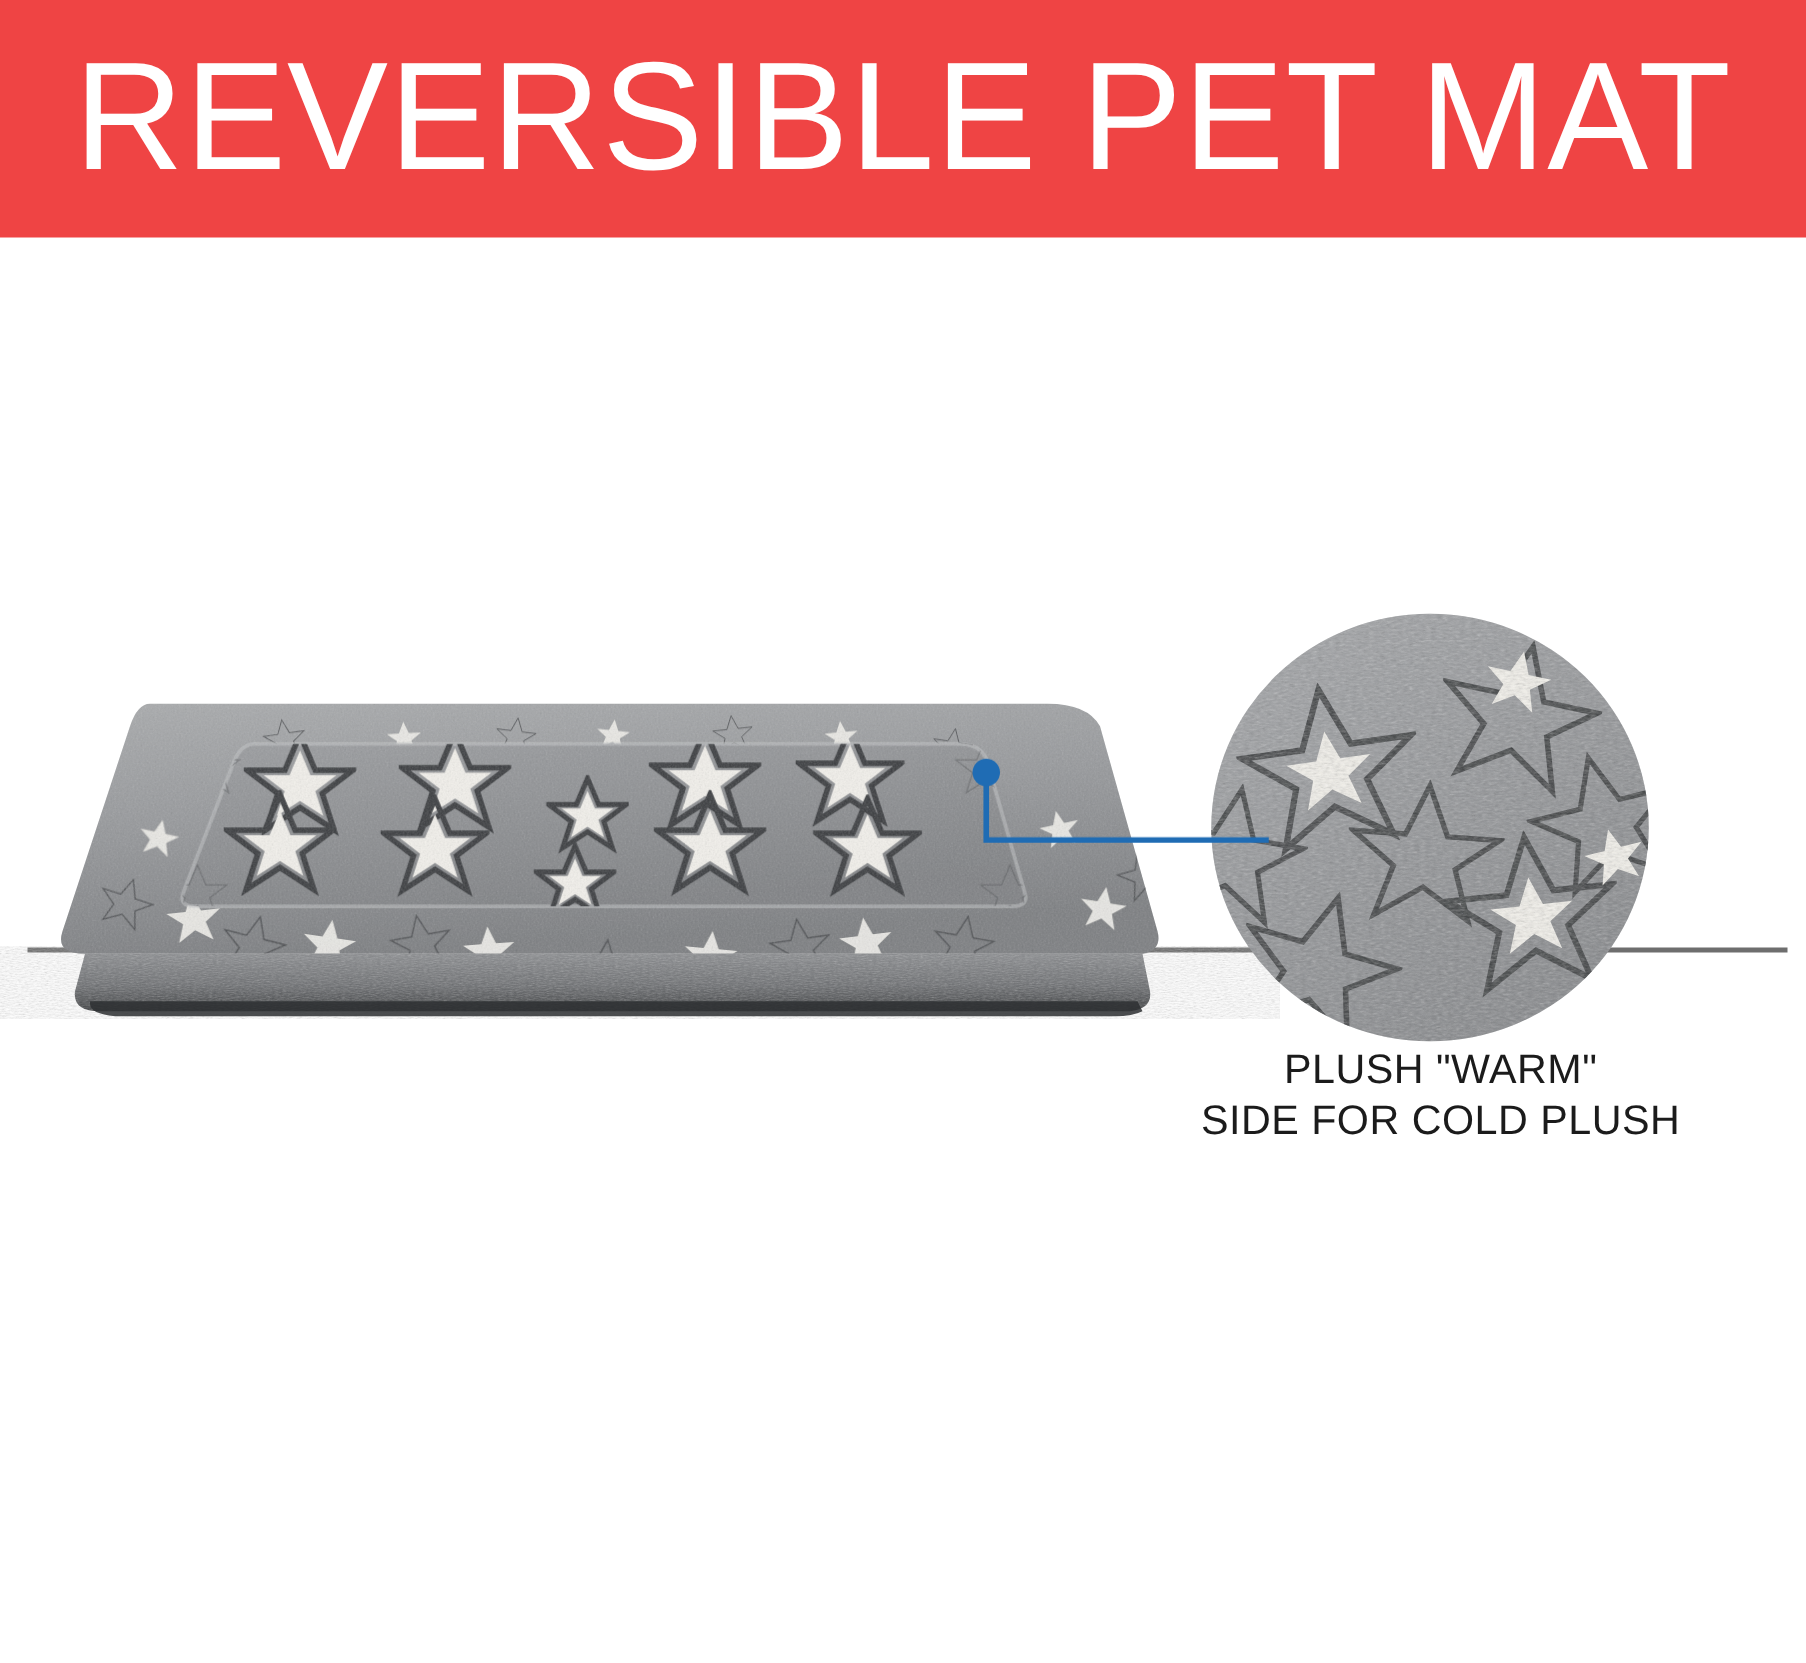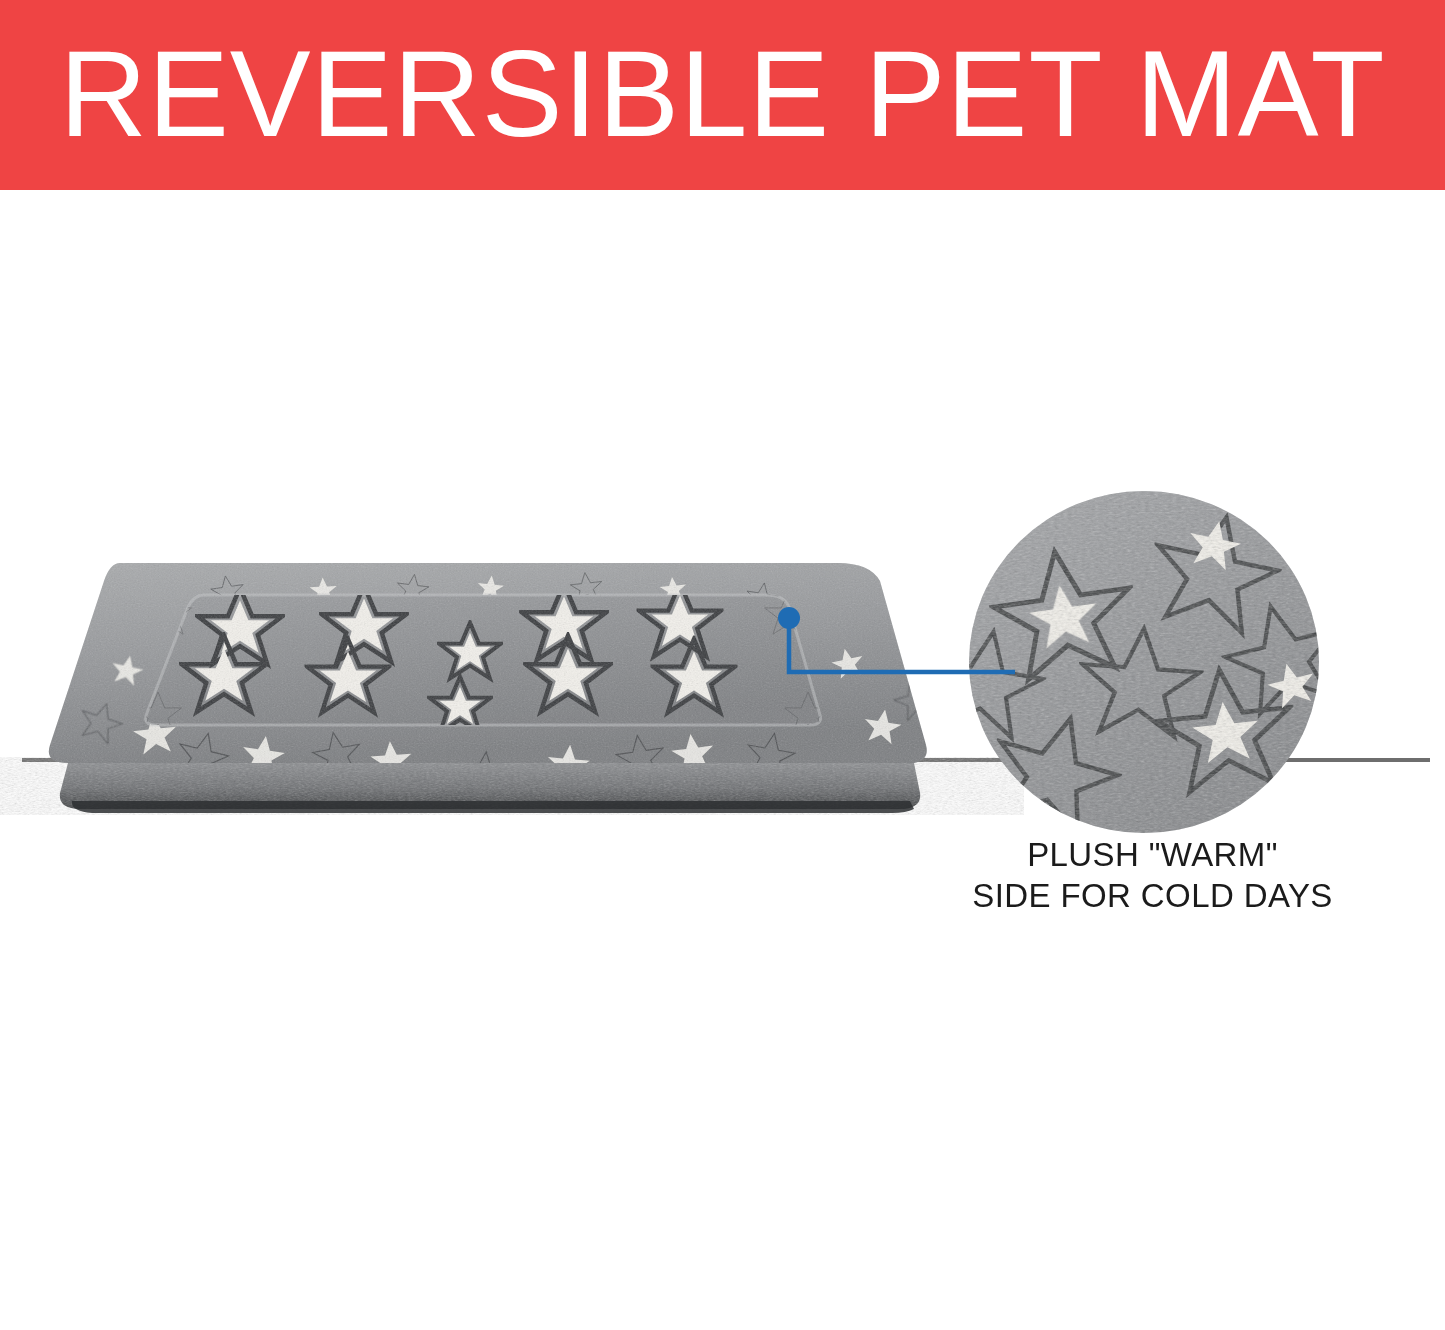--- a/index.html
+++ b/index.html
@@ -311,21 +311,21 @@
 
   <div class="connector-warm-slot">
     <svg viewBox="0 0 240 95" width="240" height="95" aria-hidden="true">
       <path d="M14,20 L14,70 L240,70" fill="none" stroke="#1f6cb4" stroke-width="4.5"></path>
       <circle cx="14" cy="16" r="11" fill="#1f6cb4"></circle>
     </svg>
   </div>
 
   <div class="caption-warm">
     <span class="cap-line">PLUSH "WARM"</span>
-    <span class="cap-line">SIDE FOR COLD DAYS</span>
+    <span class="cap-line">SIDE FOR COLD PLUSH</span>
   </div>
 </div>
 
 <div class="panel panel-cool">
 
   
   
 
   
   

